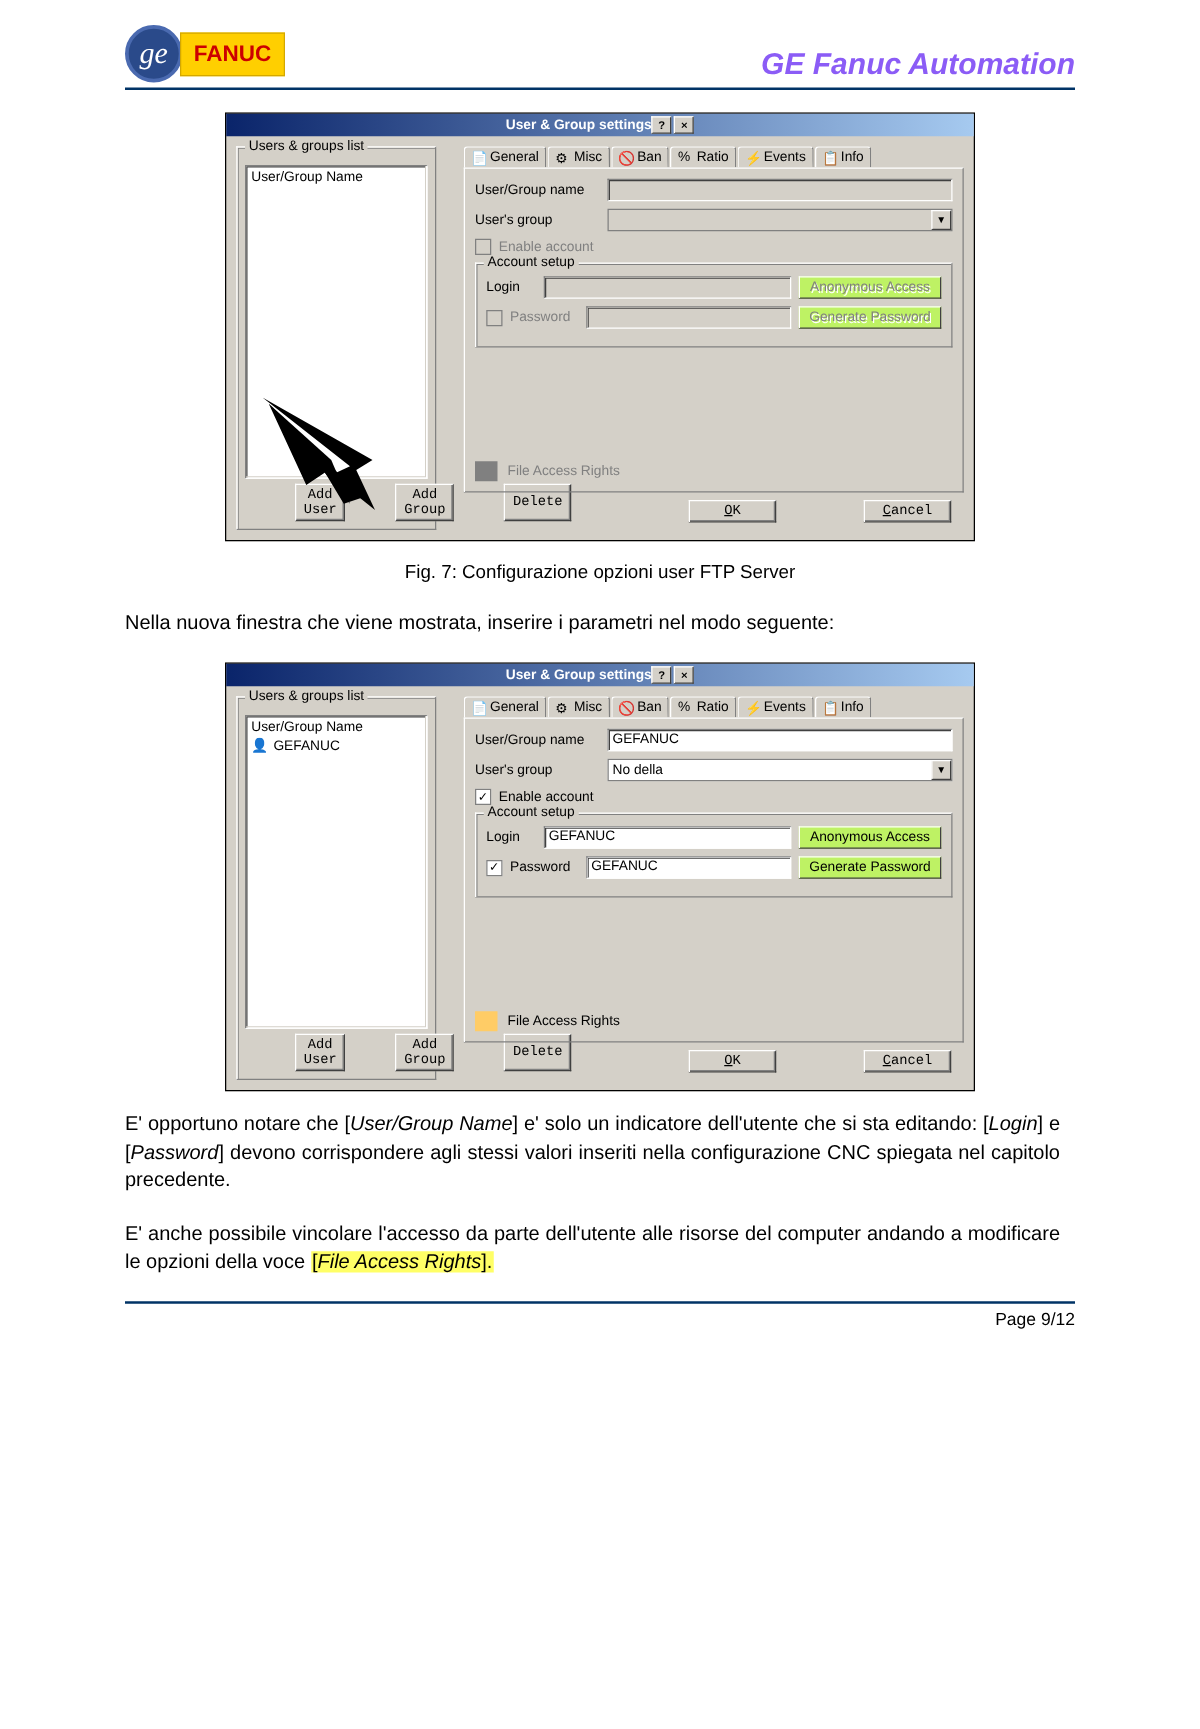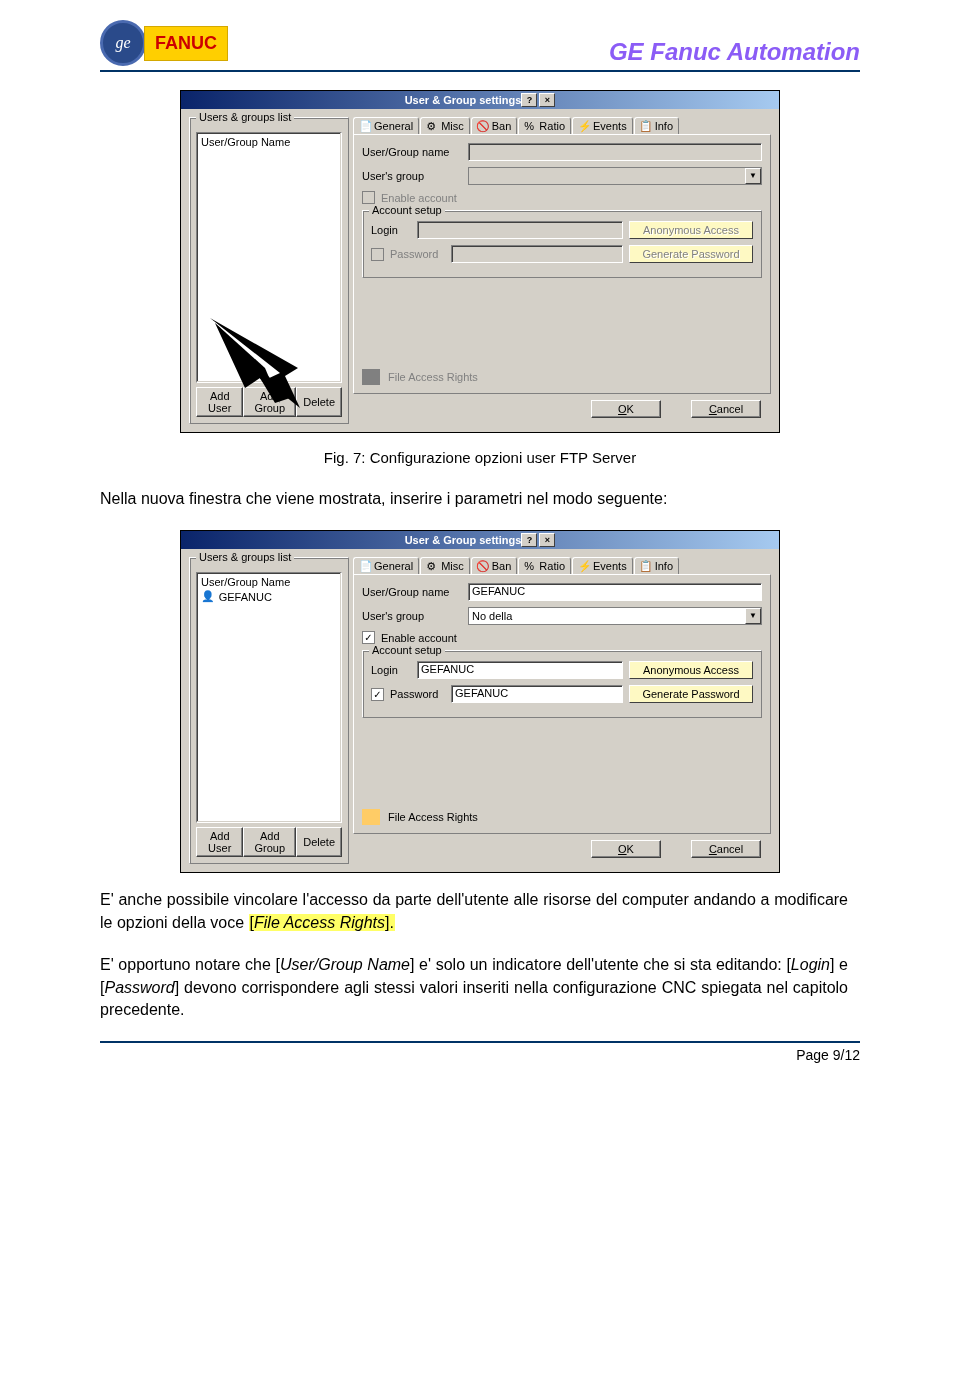--- a/index.html
+++ b/index.html
@@ -32,21 +32,21 @@
     width: 46px;
     height: 46px;
     border-radius: 50%;
     background: #2a4a8a;
     color: #fff;
     display: flex;
     align-items: center;
     justify-content: center;
     font-style: italic;
     font-family: Georgia, serif;
-    font-size: 16px;
+    font-size: 24px;
     border: 3px solid #4a6ab0;
   }
   .fanuc-badge {
     background: #ffcf00;
     color: #c00;
     font-weight: bold;
     font-size: 18px;
     padding: 6px 10px;
     margin-left: -2px;
     font-family: Arial, sans-serif;
@@ -82,21 +82,21 @@
     font-size: 11px;
   }
   .titlebar-right { display:flex; gap:2px;}
   .tb-btn {
     width: 16px; height: 14px;
     background:#d4d0c8;
     border:1px solid #fff;
     border-right-color:#404040; border-bottom-color:#404040;
     font-size:9px; line-height:12px; text-align:center; color:#000;
   }
-  .dlg-body { padding: 8px; display:flex; gap:4px; }
+  .dlg-body { padding: 8px; display:flex; gap:22px; }
   .fieldset {
     border: 1px solid #808080;
     border-top-color:#fff; border-left-color:#fff;
     box-shadow: inset 1px 1px 0 #808080;
     position: relative;
     padding: 10px 6px 6px 6px;
     background:#d4d0c8;
   }
   .fieldset-label {
     position:absolute; top:-7px; left:6px;
@@ -116,21 +116,22 @@
   .listbox-header { font-size:11px; padding:1px 2px; }
   .list-item { font-size:11px; padding:1px 2px; display:flex; align-items:center; gap:4px;}
   .btn-row { display:flex; gap:0; margin-top:4px;}
   .win-btn {
     background:#d4d0c8;
     border:1px solid #fff;
     border-right-color:#404040; border-bottom-color:#404040;
     box-shadow: inset -1px -1px 0 #808080;
     padding: 2px 6px;
     font-size:11px;
-    font-family: Liberation Sans, sans-serif;
+    font-family: Liberation Mono, monospace;
+    margin-left: 40px;
   }
   .right-col { flex:1; display:flex; flex-direction:column;}
   .tab-row { display:flex; gap:1px; margin-bottom:0;}
   .tab {
     background:#d4d0c8;
     border:1px solid #fff;
     border-right-color:#808080;
     border-bottom:none;
     padding:2px 5px;
     font-size:11px;
@@ -169,24 +170,24 @@
   }
   .dropdown-arrow {
     width:16px; height:16px; background:#d4d0c8;
     border:1px solid #fff; border-right-color:#404040; border-bottom-color:#404040;
     text-align:center; font-size:8px; line-height:14px;
   }
   .checkbox { width:13px; height:13px; border:1px solid #808080; background:#fff; display:inline-flex; align-items:center; justify-content:center; font-size:10px;}
   .checkbox.disabled { background:#d4d0c8;}
   .account-fs { margin-top:4px; padding:10px 8px 8px 8px;}
   .btn-right {
-    background:#fef9c3;
+    background:#bef264;
     border:1px solid #fff;
     border-right-color:#404040; border-bottom-color:#404040;
-    padding:2px 4px; font-size:11px; width:124px; text-align:center;
+    padding:2px 4px; font-size:11px; width:114px; text-align:center;
   }
   .btn-right.disabled { color:#808080; text-shadow:1px 1px 0 #fff;}
   .file-access-row { position:absolute; bottom:8px; left:8px; right:8px; display:flex; align-items:center; gap:8px;}
   .folder-icon { width:18px; height:16px; background:#808080; display:inline-block;}
   .folder-icon.active { background:#fc6;}
   .dlg-footer { display:flex; justify-content:flex-end; gap:30px; padding:6px 10px;}
   .caption {
     text-align:center;
     font-size:15px;
     margin: 4px auto 22px auto;
@@ -418,24 +419,24 @@
             <button class="win-btn" style="width:70px;"><u>O</u>K</button>
             <button class="win-btn" style="width:70px;"><u>C</u>ancel</button>
           </div>
         </div>
       </div>
     </div>
   </div>
 
 
   <div class="body-text">
+    <span>E' opportuno notare che [</span><em>User/Group Name</em><span>] e' solo un indicatore dell'utente che si sta editando: [</span><em>Login</em><span>] e [</span><em>Password</em><span>] devono corrispondere agli stessi valori inseriti nella configurazione CNC spiegata nel capitolo precedente.</span>
+  </div>
+
+  <div class="body-text">
     <span>E' anche possibile vincolare l'accesso da parte dell'utente alle risorse del computer andando a modificare le opzioni della voce </span><span class="highlight"><span>[</span><em>File Access Rights</em><span>].</span></span>
-  </div>
-
-  <div class="body-text">
-    <span>E' opportuno notare che [</span><em>User/Group Name</em><span>] e' solo un indicatore dell'utente che si sta editando: [</span><em>Login</em><span>] e [</span><em>Password</em><span>] devono corrispondere agli stessi valori inseriti nella configurazione CNC spiegata nel capitolo precedente.</span>
   </div>
 
   <div class="footer-line">
     <span>Page 9/12</span>
   </div>
 
 </div>
 
 </body></html>

